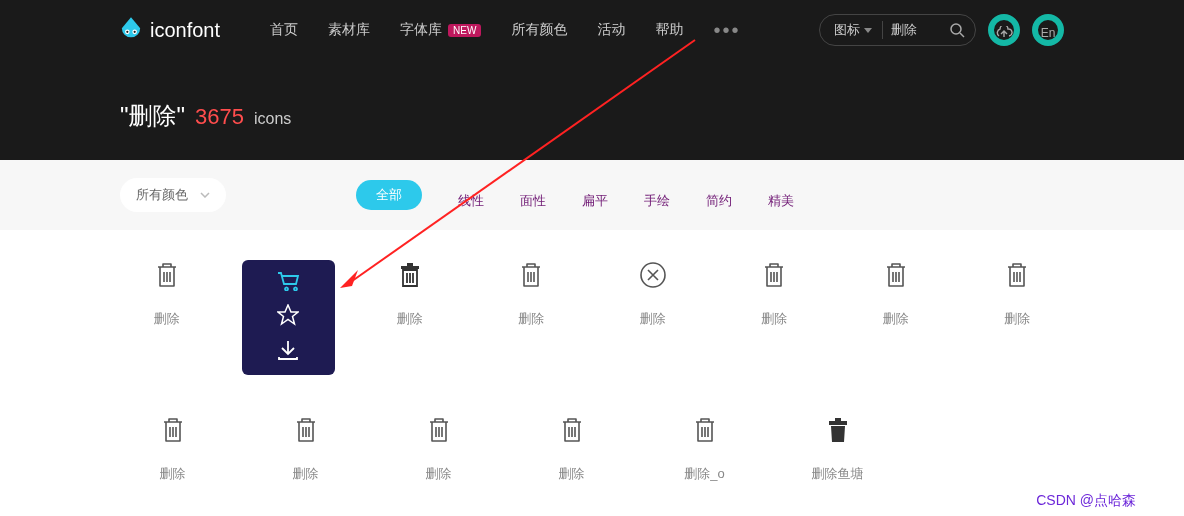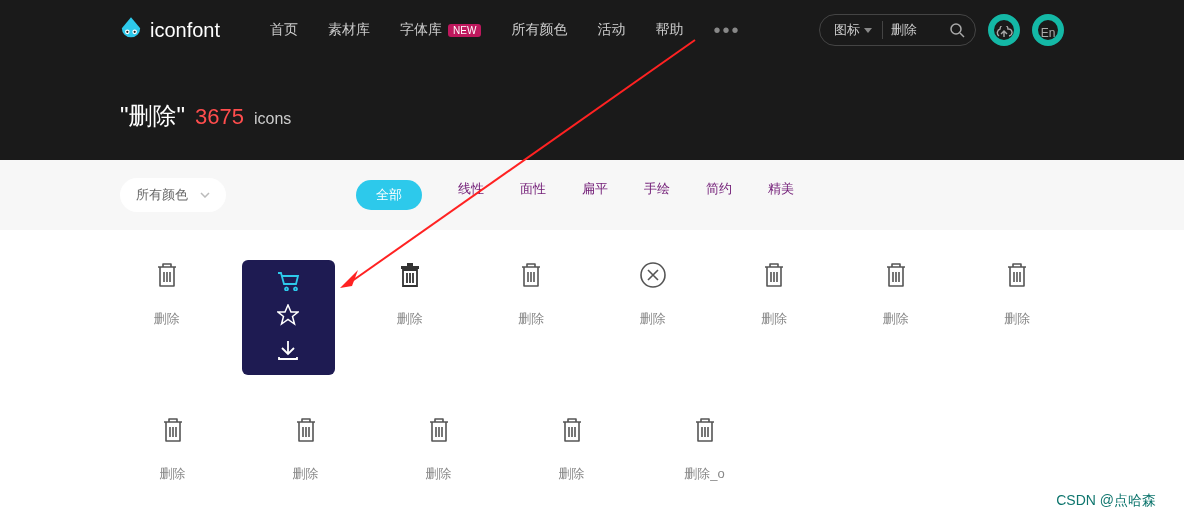--- a/index.html
+++ b/index.html
@@ -21,37 +21,37 @@
 .search-btn { width: 28px; height: 28px; border-radius: 50%; display: flex; align-items: center; justify-content: center; cursor: pointer; }
 .header-icon-btn { width: 32px; height: 32px; border: 6px solid #14b8a6; border-radius: 50%; display: flex; align-items: flex-end; justify-content: center; cursor: pointer; color: #aaa; }
 
 .title-row { display: flex; align-items: baseline; gap: 10px; padding-top: 40px; }
 .quoted-term { color: #fff; font-size: 24px; }
 .count { color: #ff4d4d; font-size: 22px; }
 .icons-word { color: #ccc; font-size: 16px; }
 
 .filter-bar { background: #f7f7f7; height: 70px; display: flex; align-items: center; padding: 0 120px; gap: 30px; }
 .color-select { background: #fff; border-radius: 20px; padding: 8px 16px; font-size: 13px; color: #666; display: flex; align-items: center; gap: 12px; cursor: pointer; }
-.filter-tabs { display: flex; gap: 36px; margin-left: 100px; align-items: flex-start; }
+.filter-tabs { display: flex; gap: 36px; margin-left: 100px; align-items: flex-end; }
 .filter-tab { color: #701a75; font-size: 13px; cursor: pointer; }
 .filter-tab.active { background: #2dc9eb; color: #fff; padding: 6px 20px; border-radius: 20px; }
 
 .icon-grid { padding: 30px 120px 0 120px; background: #fff; }
 .icon-row { display: flex; gap: 28px; margin-bottom: 40px; }
 .icon-card { width: 105px; display: flex; flex-direction: column; align-items: center; gap: 20px; cursor: pointer; }
 .icon-visual { width: 30px; height: 30px; display: flex; align-items: center; justify-content: center; }
 .icon-label { color: #888; font-size: 13px; }
 
 .icon-card.hovered { background: #1e1b52; border-radius: 6px; width: 105px; height: 115px; justify-content: space-around; padding: 10px 0; gap: 8px; }
 .hover-action { color: #fff; cursor: pointer; }
 .hover-cart { color: #2dc9eb; }
 
 .arrow-overlay { position: absolute; top: 38px; left: 340px; width: 360px; height: 250px; pointer-events: none; z-index: 100; }
 
-.watermark { position: absolute; bottom: 6px; right: 28px; color: #0f766e; font-size: 14px; }
+.watermark { position: absolute; bottom: 6px; right: 48px; color: #6d28d9; font-size: 14px; }
 </style>
 </head>
 <body>
 
 <div class="header">
   <div class="navbar">
     <div class="logo">
       <svg class="logo-icon" viewBox="0 0 24 28">
         <path d="M12 0 L22 12 A10 10 0 1 1 2 12 Z" fill="#2dc9eb"></path>
         <circle cx="8" cy="16" r="2.5" fill="#fff"></circle>
@@ -234,20 +234,30 @@
         <span class="icon-label">删除</span>
       </div>
       <div class="icon-card">
         <span class="icon-visual">
           <svg width="26" height="28" viewBox="0 0 26 28">
             <path d="M4 6 L22 6 M9 6 L9 3 L17 3 L17 6 M6 6 L6 25 L20 25 L20 6 M10 11 L10 21 M13 11 L13 21 M16 11 L16 21" fill="none" stroke="#555" stroke-width="1.6" stroke-linejoin="round"></path>
           </svg>
         </span>
         <span class="icon-label">删除_o</span>
       </div>
+      <div class="icon-card">
+        <span class="icon-visual">
+          <svg width="24" height="26" viewBox="0 0 24 26">
+            <rect x="3" y="4" width="18" height="4" fill="#333"></rect>
+            <rect x="9" y="1" width="6" height="3" fill="#333"></rect>
+            <path d="M5 9 L6 25 L18 25 L19 9 Z" fill="#333"></path>
+          </svg>
+        </span>
+        <span class="icon-label">删除鱼塘</span>
+      </div>
     </div>
 </div>
 
 <svg class="arrow-overlay" viewBox="0 0 360 250">
   <line x1="355" y1="2" x2="5" y2="248" stroke="#ff2222" stroke-width="2"></line>
   <polygon points="0,250 18,232 12,248" fill="#ff2222"></polygon>
 </svg>
 
 <div class="watermark">CSDN @点哈森</div>
 

